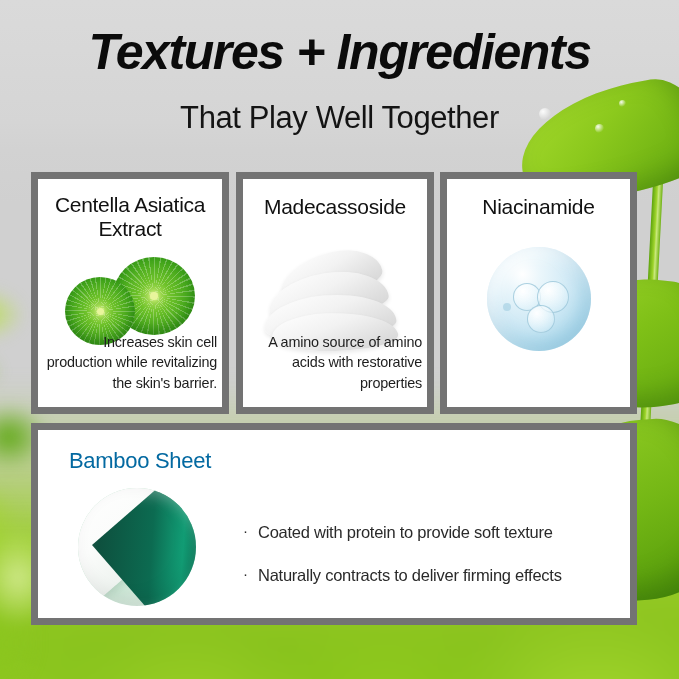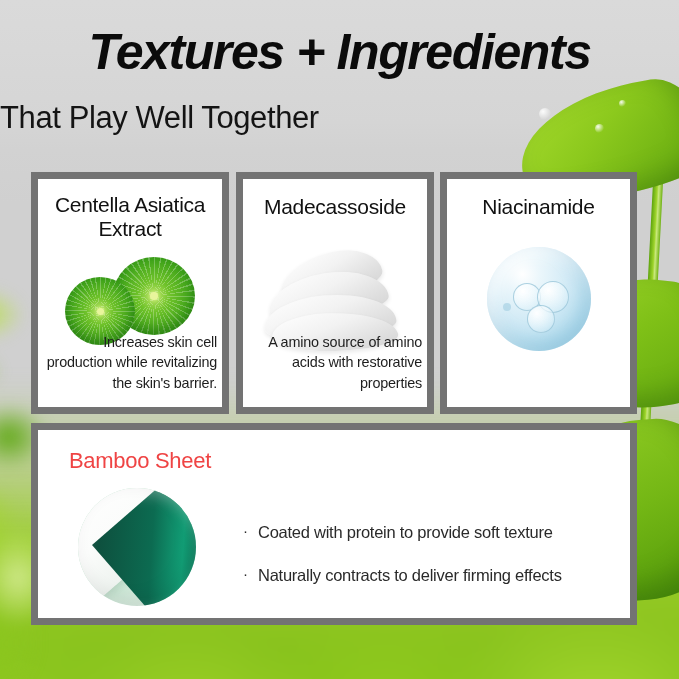--- a/index.html
+++ b/index.html
@@ -72,21 +72,21 @@
   .drop{position:absolute;border-radius:50%;
     background:radial-gradient(circle at 34% 30%,rgba(255,255,255,.92),rgba(255,255,255,.18) 58%,rgba(255,255,255,0) 72%);}
 
   
   .title{
     position:absolute;left:0;right:0;top:27px;text-align:center;
     font-size:50px;font-weight:bold;color:#0b0b0b;letter-spacing:-1.4px;
     line-height:1;white-space:nowrap;font-style:italic;
   }
   .subtitle{
-    position:absolute;left:0;right:0;top:102px;text-align:left;
+    position:absolute;left:0;right:0;top:102px;text-align:center;
     font-size:31px;font-weight:normal;color:#141414;letter-spacing:-.4px;
     line-height:1;white-space:nowrap;
   }
 
   
   .card{position:absolute;background:#fff;border:7px solid #737373;box-sizing:border-box;}
   .card-top{top:172px;height:242px;width:198px;}
   #card-1{left:31px;}
   #card-2{left:236px;}
   #card-3{left:440px;width:197px;}
@@ -135,21 +135,21 @@
     box-shadow:inset -6px -8px 18px rgba(110,170,200,.4),inset 6px 8px 16px rgba(255,255,255,.8);}
   .bub{position:absolute;border-radius:50%;border:1px solid rgba(150,195,215,.75);
     background:radial-gradient(circle at 34% 28%,rgba(255,255,255,.96),rgba(235,248,253,.5) 60%,rgba(190,225,240,.3) 100%);}
   .b1{left:26px;top:36px;width:26px;height:26px;}
   .b2{left:50px;top:34px;width:30px;height:30px;}
   .b3{left:40px;top:58px;width:26px;height:26px;}
   .b4{left:16px;top:56px;width:8px;height:8px;border:none;background:rgba(160,205,225,.6);}
 
   
   #card-bamboo{left:31px;top:423px;width:606px;height:202px;}
-  .bamboo-title{position:absolute;left:31px;top:18px;font-size:22px;color:#ef4444;letter-spacing:-.3px;}
+  .bamboo-title{position:absolute;left:31px;top:18px;font-size:22px;color:#0369a1;letter-spacing:-.3px;}
   .bamboo-art{position:absolute;left:40px;top:58px;width:118px;height:118px;border-radius:50%;overflow:hidden;}
   .bam-mint{background:linear-gradient(138deg,#b6dcc4 0%,#a8d6ba 40%,#cfe8d8 66%,#e9f3ed 100%);position:absolute;inset:0;}
   .bam-white{position:absolute;left:-40%;top:-10%;width:150%;height:90%;
     background:linear-gradient(180deg,#ffffff 0%,#fbfcfb 60%,#eef3ef 100%);
     transform:rotate(-41deg);transform-origin:50% 100%;
     box-shadow:0 2px 8px rgba(0,0,0,.07);}
   .bam-dark{position:absolute;right:-22%;bottom:-26%;width:110%;height:78%;
     background:linear-gradient(135deg,#0e4d3c 0%,#0c6b51 38%,#12a077 58%,#0a5f48 78%,#073a2c 100%);
     transform:rotate(-41deg);transform-origin:0% 0%;}
   .bam-shade{position:absolute;inset:0;border-radius:50%;

